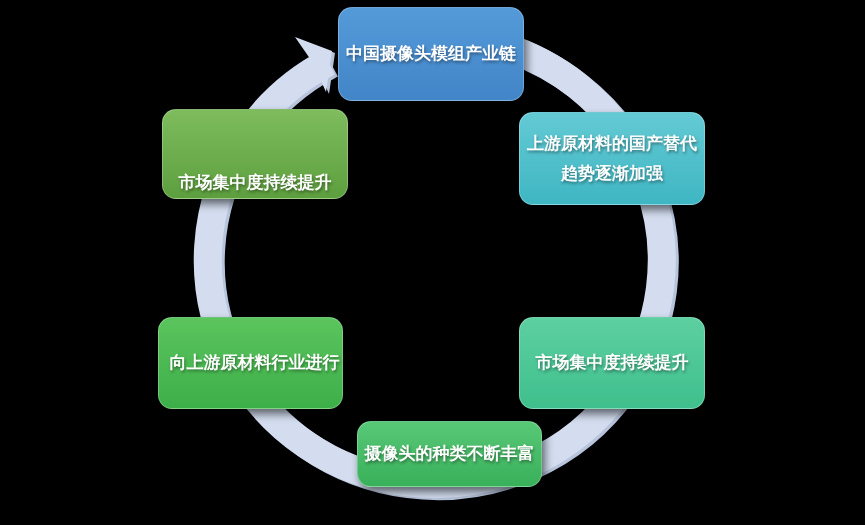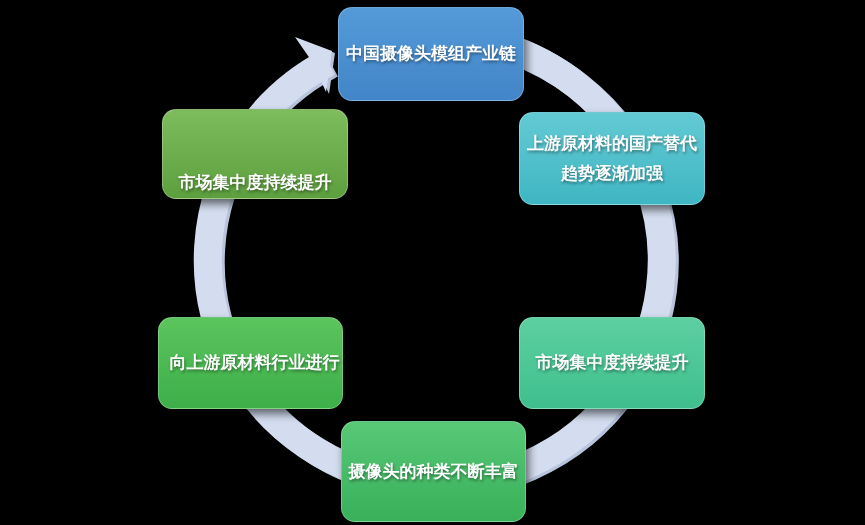--- a/index.html
+++ b/index.html
@@ -67,21 +67,21 @@
   <div class="node" style="left: 519px; top: 112px; width: 186px; height: 93px; background: linear-gradient(rgb(99, 202, 212), rgb(63, 182, 195));">
     <div class="line">上游原材料的国产替代</div>
     <div class="line">趋势逐渐加强</div>
   </div>
 
   <div class="node" style="left: 519px; top: 317px; width: 186px; height: 92px; background: linear-gradient(rgb(93, 207, 160), rgb(63, 191, 141));">
     <div class="line">市场集中度持续提升</div>
     <div class="line"></div>
   </div>
 
-  <div class="node" style="left: 341px; top: 421px; width: 185px; height: 101px; background: linear-gradient(rgb(88, 200, 119), rgb(57, 176, 90));">
+  <div class="node" style="left: 357px; top: 421px; width: 185px; height: 66px; background: linear-gradient(rgb(88, 200, 119), rgb(57, 176, 90));">
     <div class="line">摄像头的种类不断丰富</div>
     <div class="line"></div>
   </div>
 
   <div class="node" style="left: 158px; top: 317px; width: 185px; height: 92px; background: linear-gradient(rgb(91, 196, 93), rgb(61, 175, 73)); padding-left: 8px;">
     <div class="line">向上游原材料行业进行</div>
   </div>
 
   <div class="node" style="left: 162px; top: 109px; width: 186px; height: 90px; background: linear-gradient(rgb(126, 188, 93), rgb(93, 159, 62)); justify-content: flex-end;">
     <div class="line">市场集中度持续提升</div>

